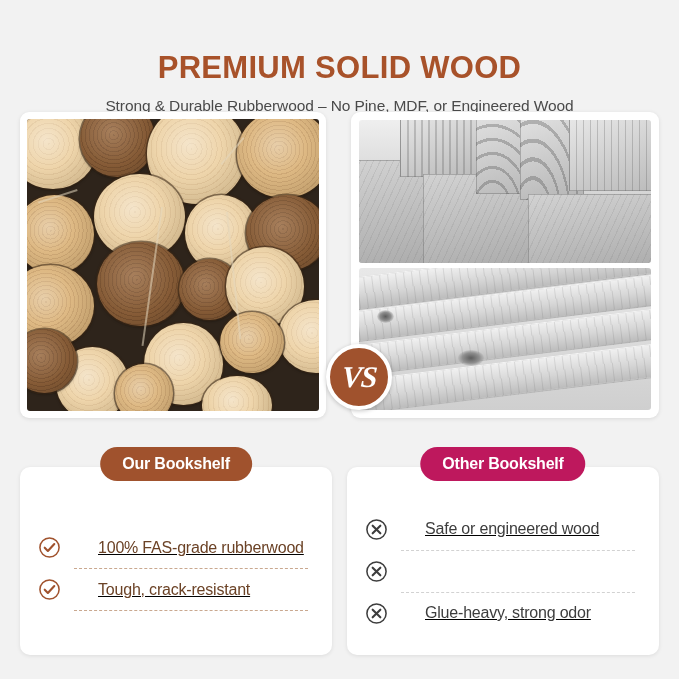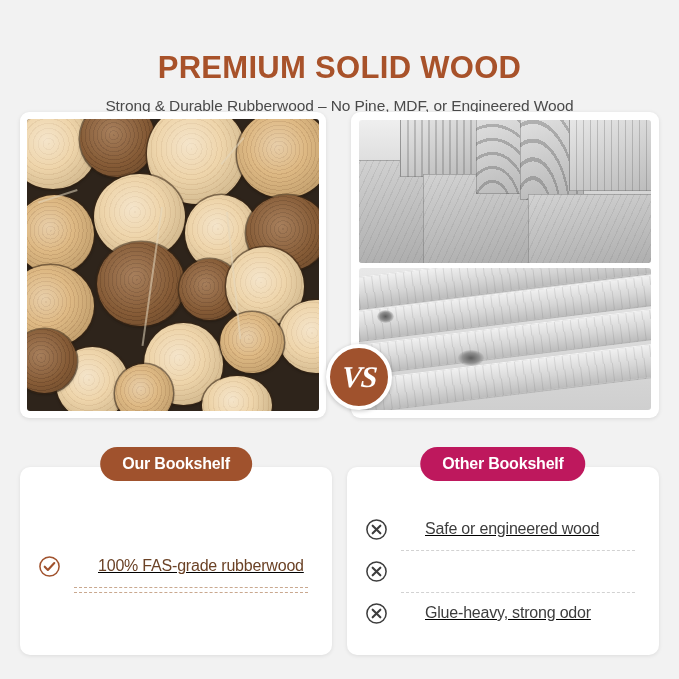--- a/index.html
+++ b/index.html
@@ -337,20 +337,29 @@
       <span class="icon-circle">
         <svg width="23" height="23" viewBox="0 0 24 24">
           <circle cx="12" cy="12" r="10" fill="none" stroke="#a0522d" stroke-width="1.6"></circle>
           <path d="M7 12.2 L10.3 15.6 L17 8.4" fill="none" stroke="#a0522d" stroke-width="2.2" stroke-linecap="round" stroke-linejoin="round"></path>
         </svg>
       </span>
       <span class="feature-text">100% FAS-grade rubberwood</span>
     </div>
     <div class="divider"></div>
 
+    <div class="feature">
+      <span class="icon-circle">
+        <svg width="23" height="23" viewBox="0 0 24 24">
+          <circle cx="12" cy="12" r="10" fill="none" stroke="#a0522d" stroke-width="1.6"></circle>
+          <path d="M7 12.2 L10.3 15.6 L17 8.4" fill="none" stroke="#a0522d" stroke-width="2.2" stroke-linecap="round" stroke-linejoin="round"></path>
+        </svg>
+      </span>
+      <span class="feature-text">Tough, crack-resistant</span>
+    </div>
     <div class="divider"></div>
 
   </div>
 
   <div class="compare-card other">
     <div class="badge other">Other Bookshelf</div>
 
     <div class="feature">
       <span class="icon-circle">
         <svg width="23" height="23" viewBox="0 0 24 24">

